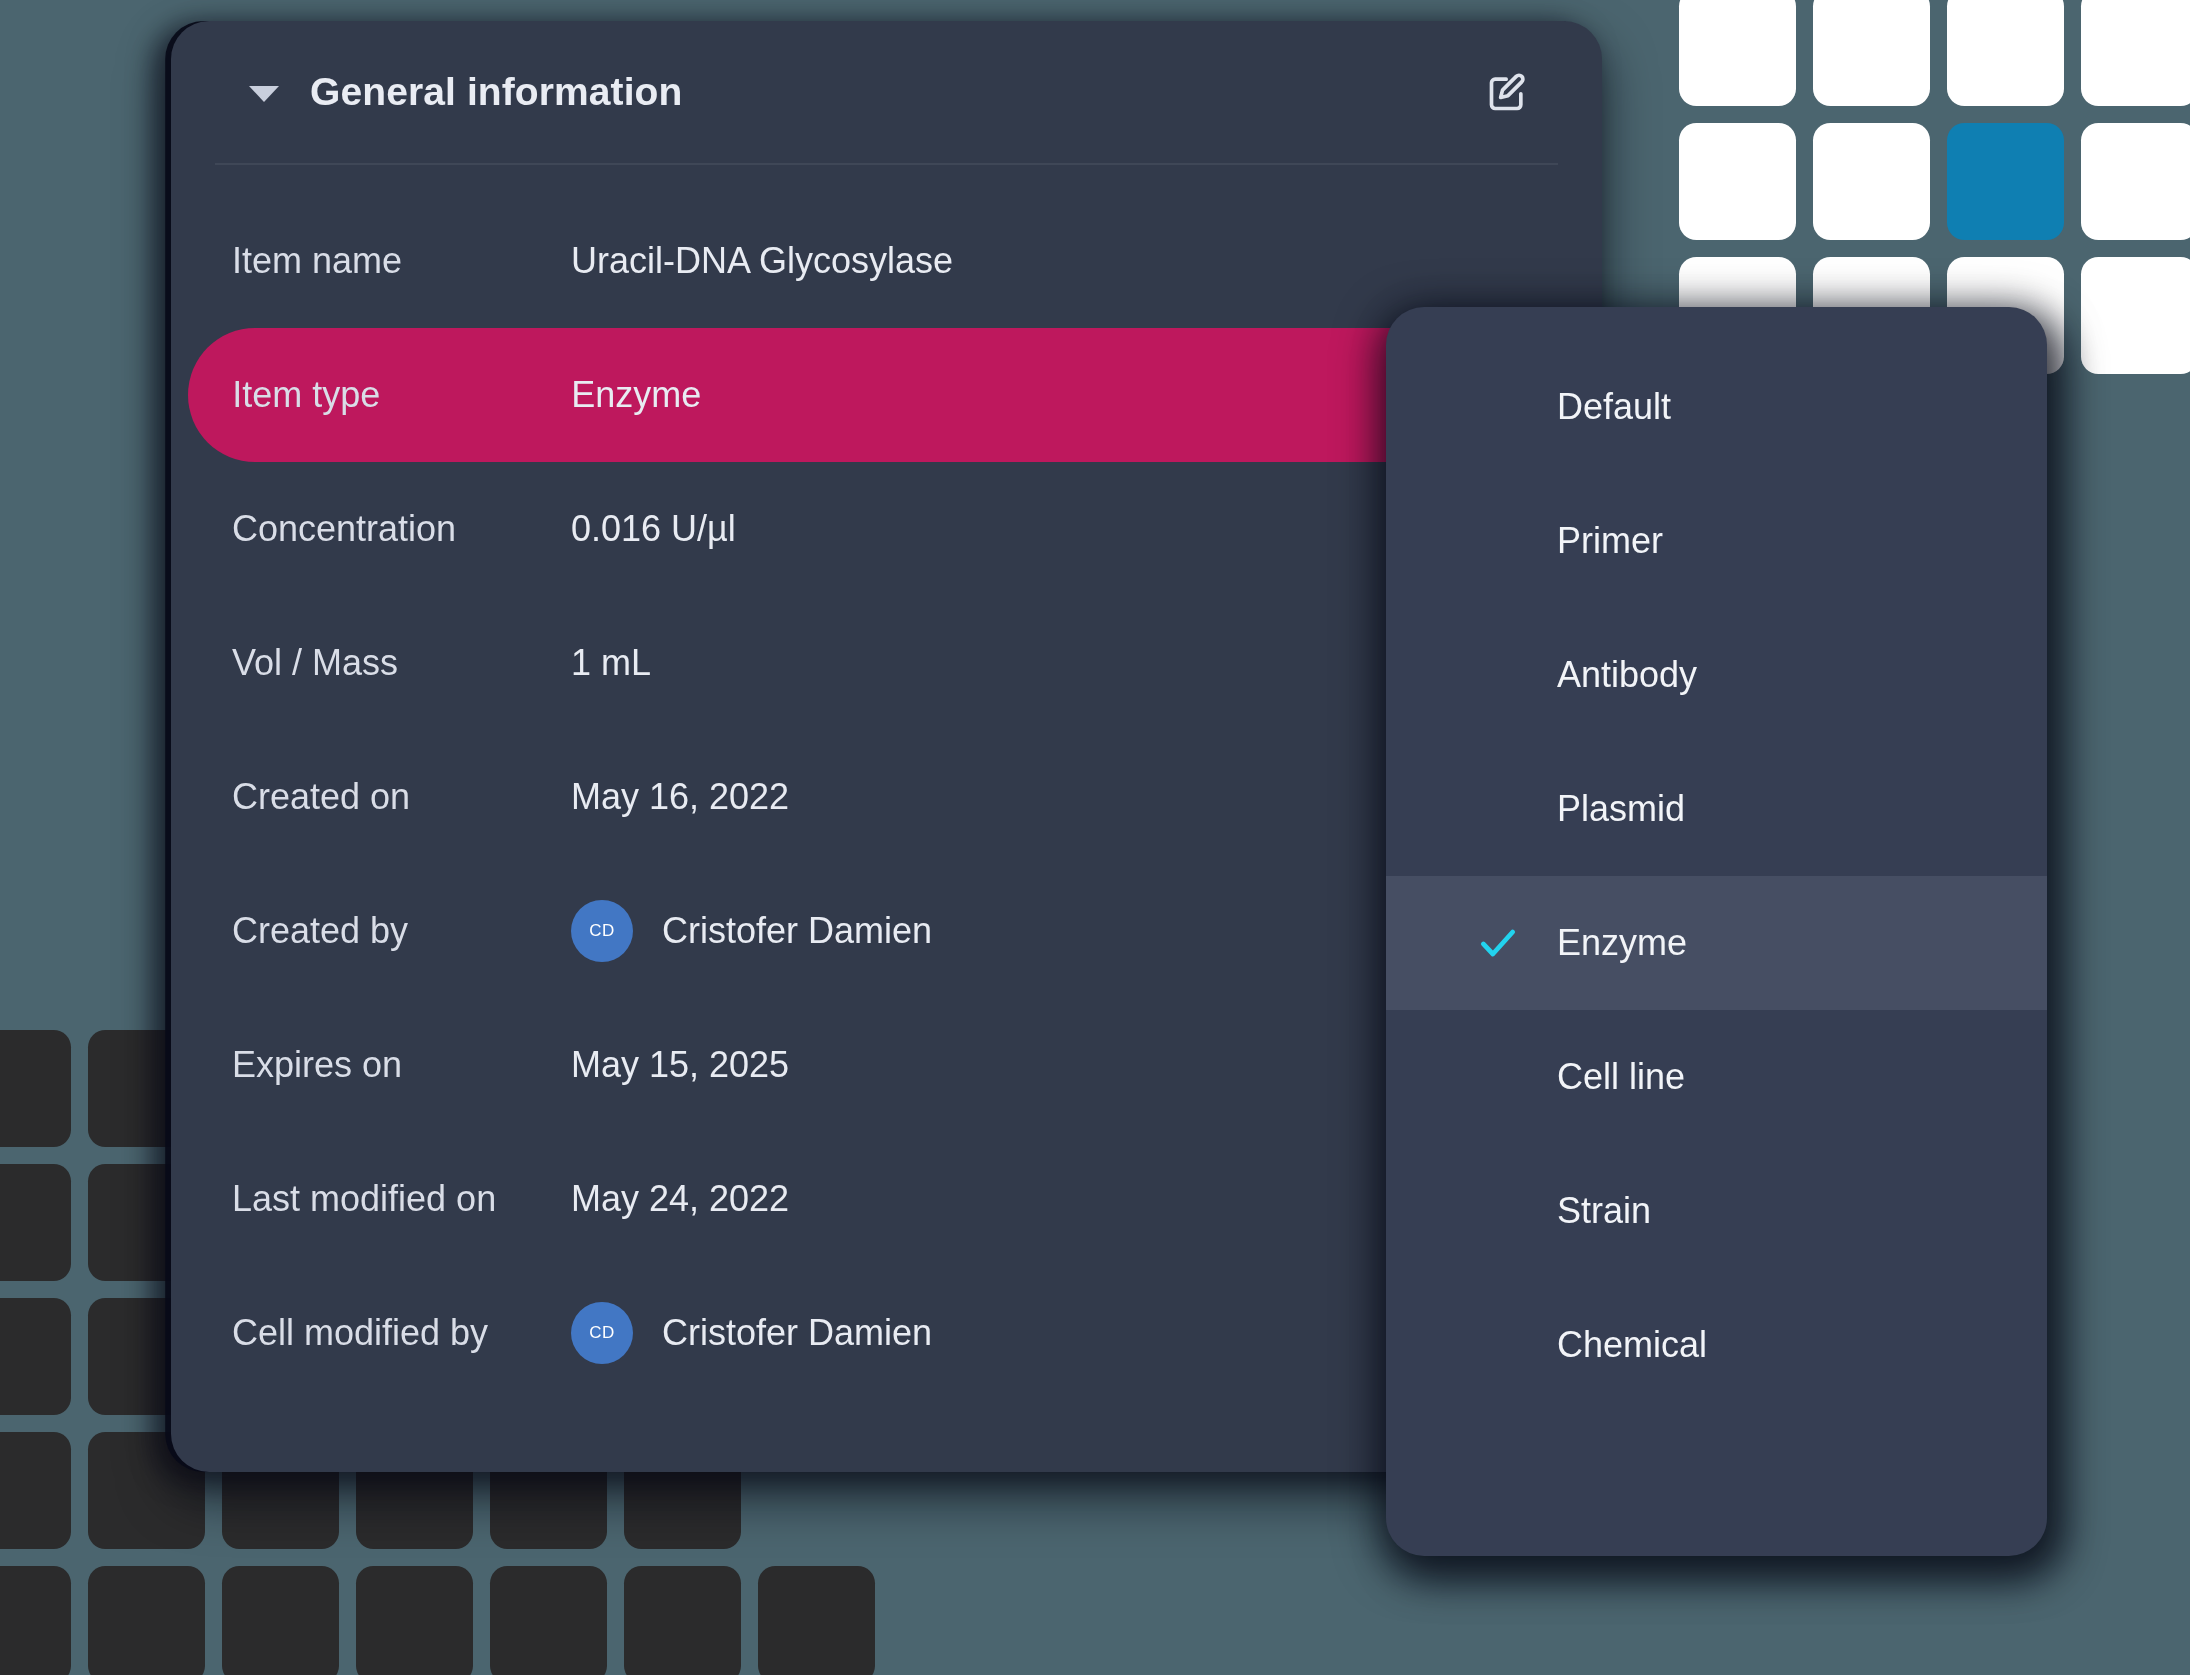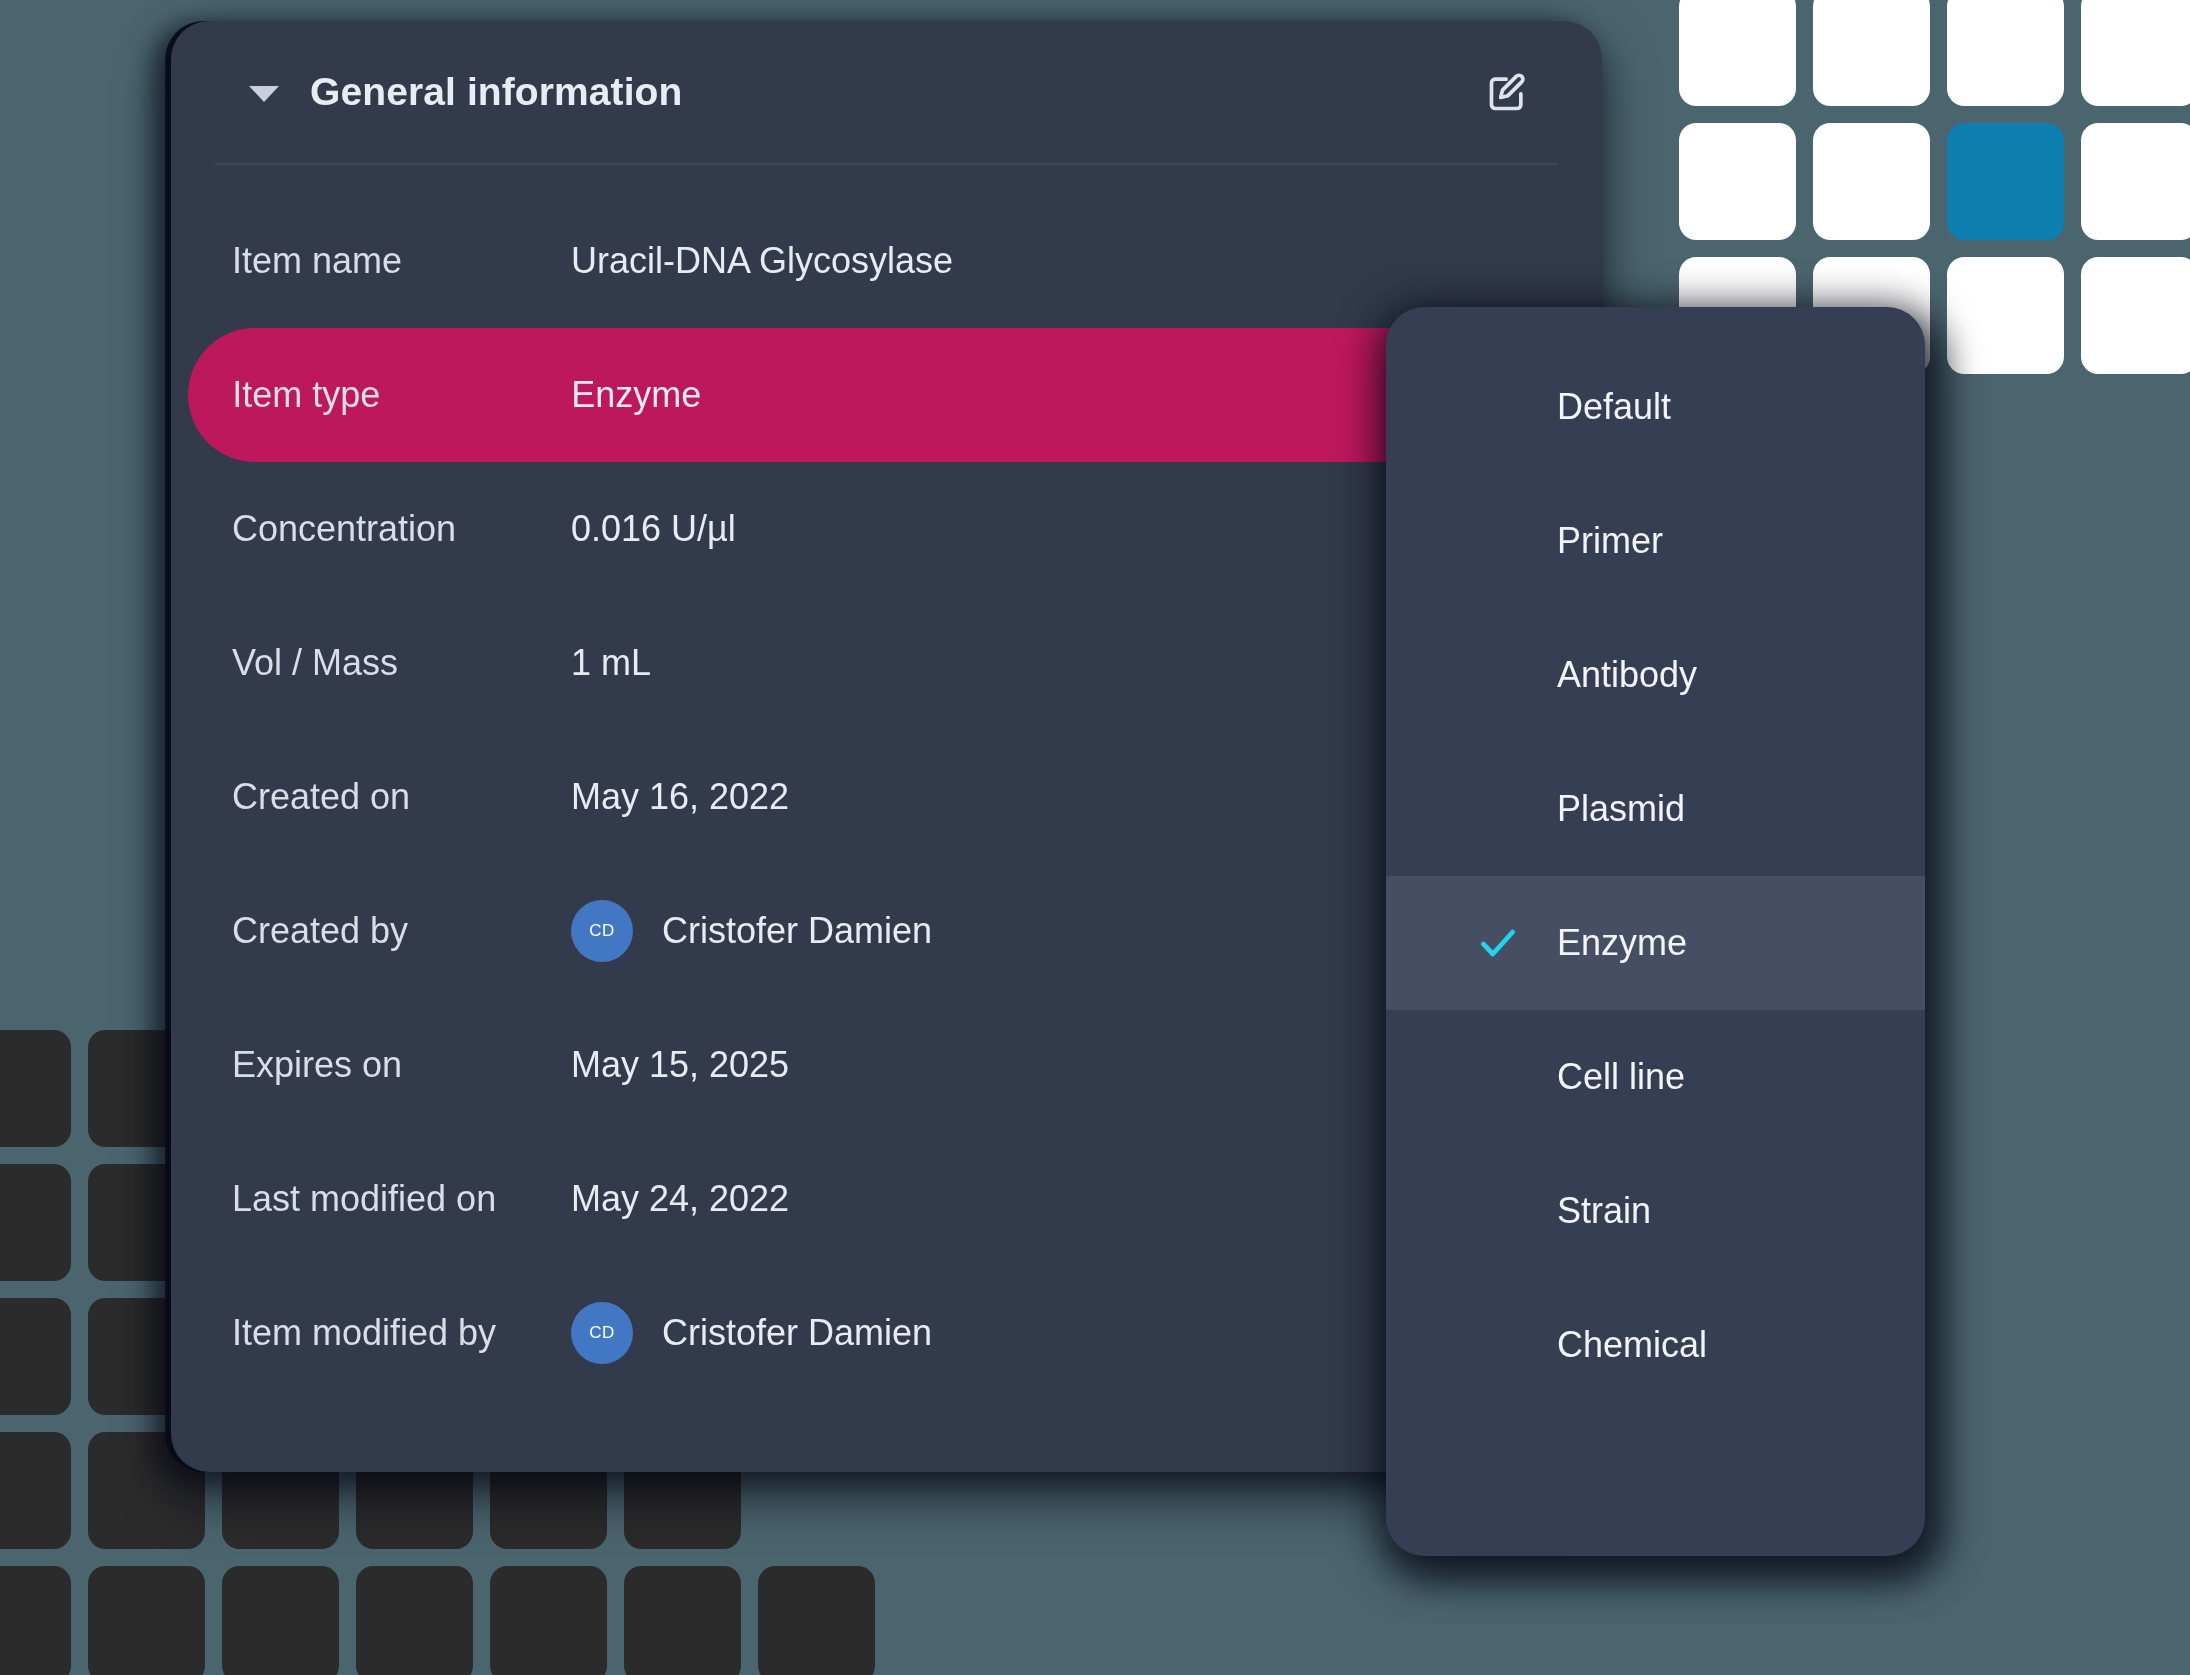--- a/index.html
+++ b/index.html
@@ -157,21 +157,21 @@
     margin-right: 29px;
     letter-spacing: 0.5px;
     flex: none;
   }
 
   
   #type-dropdown {
     position: absolute;
     top: 307px;
     left: 1386px;
-    width: 539px;
+    width: 661px;
     height: 1249px;
     background: #363e53;
     border-radius: 38px;
     z-index: 5;
     box-shadow:
       0 9.6px 40px 9.6px rgba(4,6,18,0.62),
       13.4px 17.3px 38px 3.8px rgba(4,6,18,0.55);
     overflow: hidden;
     padding-top: 33px;
   }
@@ -302,21 +302,21 @@
       </div>
       <div class="row">
         <div class="row-label">Expires on</div>
         <div class="row-value">May 15, 2025</div>
       </div>
       <div class="row">
         <div class="row-label">Last modified on</div>
         <div class="row-value">May 24, 2022</div>
       </div>
       <div class="row">
-        <div class="row-label">Item modified by</div>
+        <div class="row-label">Cell modified by</div>
         <div class="row-value">
           <div class="avatar">CD</div>
           <span>Cristofer Damien</span>
         </div>
       </div>
     </div>
 </div>
 
 <div id="type-dropdown">
     <div class="menu-item">

